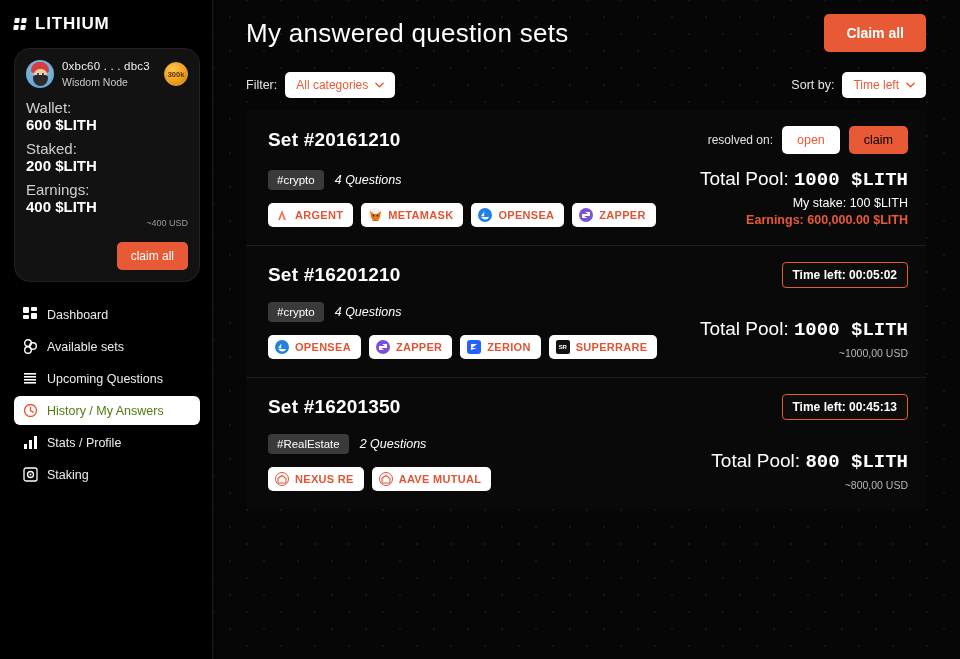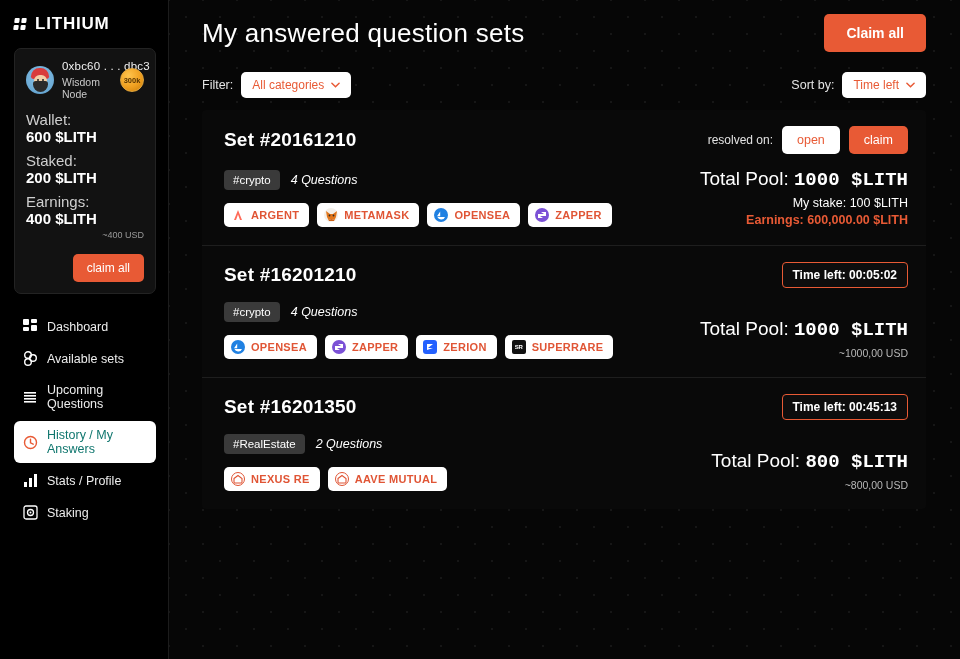--- a/index.html
+++ b/index.html
@@ -14,21 +14,21 @@
   }
 
   .app {
     display: flex;
     width: 960px;
     height: 659px;
   }
 
   
   .sidebar {
-    width: 169px;
+    width: 213px;
     height: 659px;
     background: #000000;
     border-right: 1px solid #1c1c1c;
     padding: 14px 12px 16px 14px;
     flex-shrink: 0;
   }
 
   .brand {
     display: flex;
     align-items: center;
@@ -51,21 +51,21 @@
   .brand-name {
     font-size: 17px;
     font-weight: bold;
     letter-spacing: 0.8px;
     color: #ffffff;
   }
 
   .wallet-card {
     background: #121212;
     border: 1px solid #232323;
-    border-radius: 7px;
+    border-radius: 16px;
     padding: 11px 11px 11px 11px;
     margin-bottom: 18px;
   }
 
   .wallet-id-row {
     display: flex;
     align-items: center;
     gap: 8px;
     margin-bottom: 11px;
   }
@@ -173,21 +173,21 @@
     gap: 9px;
     padding: 7px 9px;
     border-radius: 6px;
     font-size: 12.5px;
     color: #ededed;
     margin-bottom: 3px;
     cursor: pointer;
   }
   .nav-item.active {
     background: #ffffff;
-    color: #0f766e;
+    color: #4d7c0f;
   }
   .nav-ico {
     width: 15px; height: 15px;
     display: flex;
     align-items: center;
     justify-content: center;
     flex-shrink: 0;
   }
   .nav-ico svg { display: block; }
 
@@ -309,21 +309,21 @@
     color: #e85a35;
     border: none;
     border-radius: 5px;
     padding: 7px 15px;
     font-size: 12.5px;
     font-family: "Liberation Sans", sans-serif;
     cursor: pointer;
   }
   .btn-claim {
     background: #e85a35;
-    color: #ffffff;
+    color: #000000;
     border: none;
     border-radius: 5px;
     padding: 7px 15px;
     font-size: 12.5px;
     font-family: "Liberation Sans", sans-serif;
     cursor: pointer;
   }
 
   .time-badge {
     border: 1.5px solid #e85a35;

